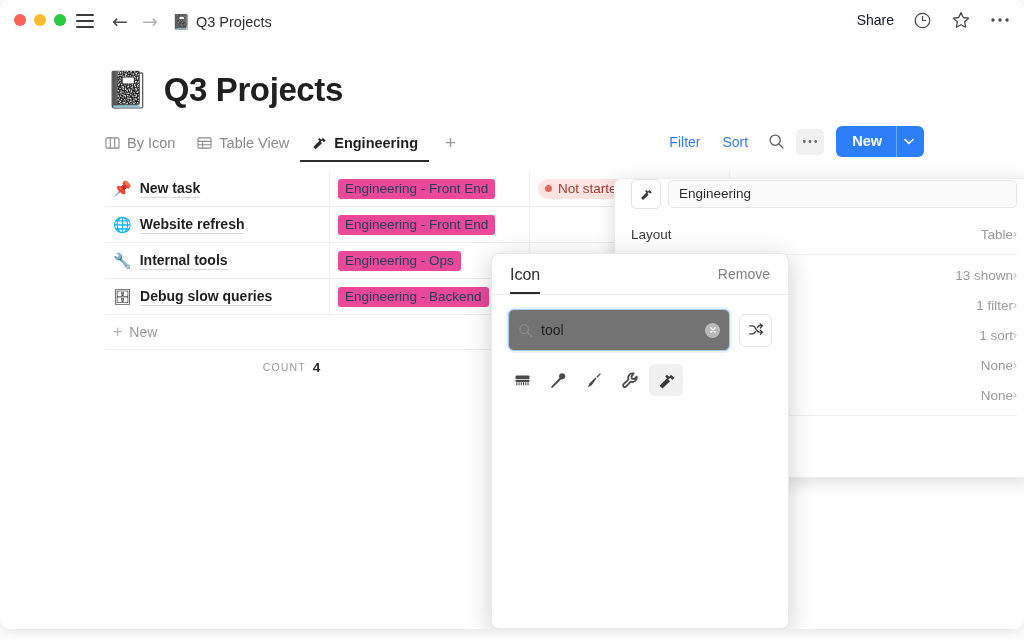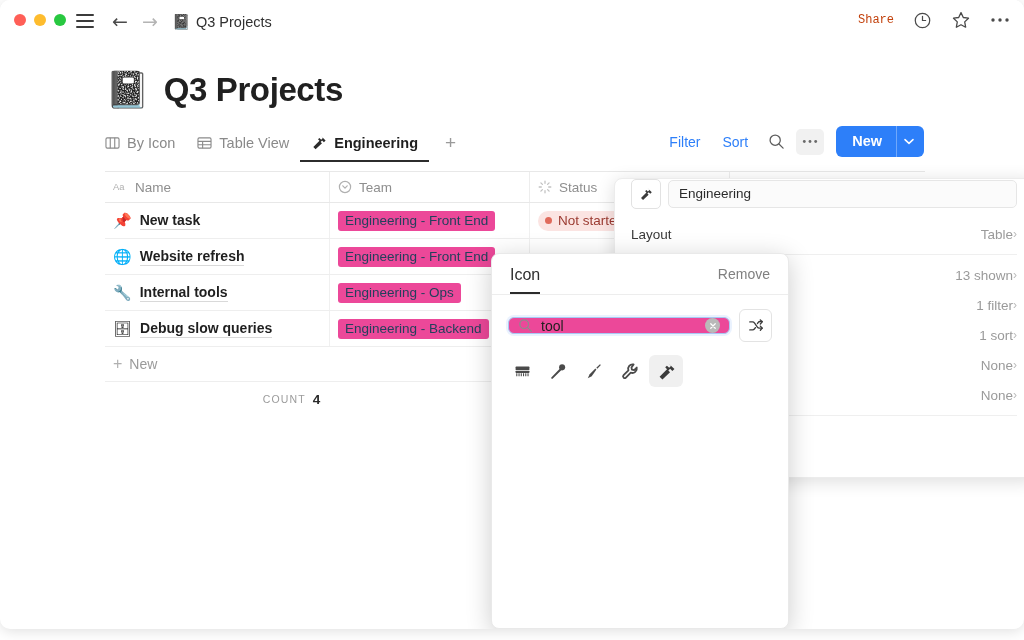--- a/index.html
+++ b/index.html
@@ -57,21 +57,21 @@
   }
   .doc-title {
     position: absolute; left: 196px; top: 12px;
     font-size: 14.5px; color: #2f2f2f; line-height: 20px;
   }
 
   .tb-right {
     position: absolute; right: 14px; top: 10px;
     display: flex; align-items: center; gap: 19px;
   }
-  .tb-right .share { font-size: 12px; color: #c2410c; cursor: pointer; font-family: Liberation Mono, monospace; }
+  .tb-right .share { font-size: 14px; color: #0f172a; cursor: pointer; }
   .tb-right .ic { color: #4a4a4a; cursor: pointer; display:flex; align-items:center; }
 
   
   .content { position: relative; padding: 0 0 0 0; }
 
   .page-head {
     display: flex; align-items: center; gap: 14px;
     padding: 22px 0 0 105px;
   }
   .page-emoji { font-size: 36px; line-height: 44px; }
@@ -258,22 +258,22 @@
     content:""; position: absolute; left: 0; right: 0; bottom: 0;
     height: 2px; background: #2c2c2c;
   }
   .ip-remove { font-size: 14px; color: #808080; cursor: pointer; }
 
   .ip-search-row {
     display: flex; align-items: center; gap: 9px;
     padding: 14px 16px 0 16px;
   }
   .ip-search {
-    flex: 1; height: 17px; border: 1.6px solid #a9c9f4; border-radius: 6px;
-    background: #ec4899; display: flex; align-items: center; gap: 8px;
+    flex: 1; height: 42px; border: 1.6px solid #a9c9f4; border-radius: 6px;
+    background: #737373; display: flex; align-items: center; gap: 8px;
     padding: 0 9px; box-sizing: border-box;
     box-shadow: 0 0 0 2px rgba(45,127,249,0.10);
   }
   .ip-search .mag { color: #8c8c8c; font-size: 13px; display:flex; }
   .ip-search .val { flex: 1; font-size: 14px; color: #1f1f1f; }
   .ip-clear {
     width: 15px; height: 15px; border-radius: 50%; background: #b9b9b9;
     color: #fff; font-size: 10px; display: flex; align-items:center;
     justify-content:center; cursor: pointer;
   }
@@ -404,47 +404,20 @@
             <svg width="10" height="7" viewBox="0 0 10 7" fill="none" stroke="#ffffff" stroke-width="1.5" stroke-linecap="round" stroke-linejoin="round">
               <path d="M1 1.6 L5 5.4 L9 1.6"></path>
             </svg>
           </div>
         </div>
       </div>
     </div>
 
     <div class="grid">
 
-      <div class="grid-head">
-        <div class="gh col-name">
-          <span class="gi">
-            <svg width="15" height="12" viewBox="0 0 16 12" fill="#b0b0b0">
-              <text x="0" y="9.6" font-size="10" font-family="Liberation Sans, sans-serif">Aa</text>
-            </svg>
-          </span>
-          <span>Name</span>
-        </div>
-        <div class="gh col-team">
-          <span class="gi">
-            <svg width="14" height="14" viewBox="0 0 14 14" fill="none" stroke="#b0b0b0" stroke-width="1.2">
-              <circle cx="7" cy="7" r="5.6"></circle>
-                <path d="M4.8 5.8 L7 8.2 L9.2 5.8" stroke-linecap="round" stroke-linejoin="round"></path>
-            </svg>
-          </span>
-          <span>Team</span>
-        </div>
-        <div class="gh col-status">
-          <span class="gi">
-            <svg width="14" height="14" viewBox="0 0 14 14" stroke="#c2c2c2" stroke-width="1.3" stroke-linecap="round">
-              <path d="M7 1.2v2.1M7 10.7v2.1M1.2 7h2.1M10.7 7h2.1M2.9 2.9l1.5 1.5M9.6 9.6l1.5 1.5M11.1 2.9L9.6 4.4M4.4 9.6l-1.5 1.5"></path>
-            </svg>
-          </span>
-          <span>Status</span>
-        </div>
-      </div>
 
       <div class="grow">
         <div class="gc name">
           <span class="row-emoji">📌</span>
           <span class="row-title">New task</span>
         </div>
         <div class="gc team">
           <span class="pill-team">Engineering - Front End</span>
         </div>
         <div class="gc status">

